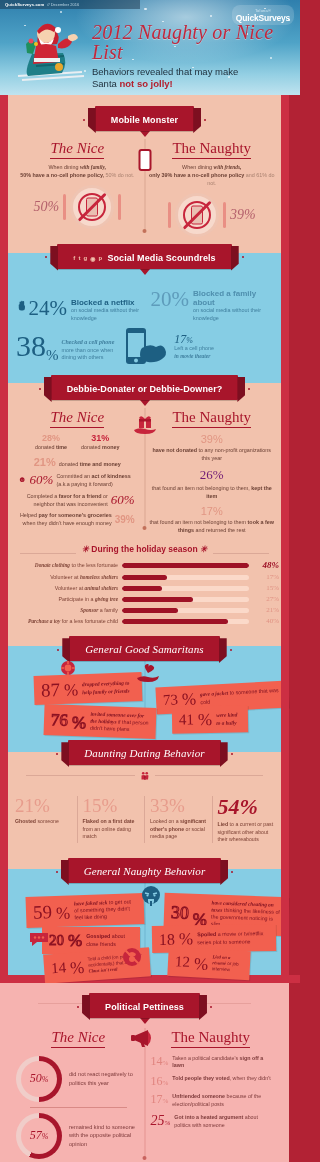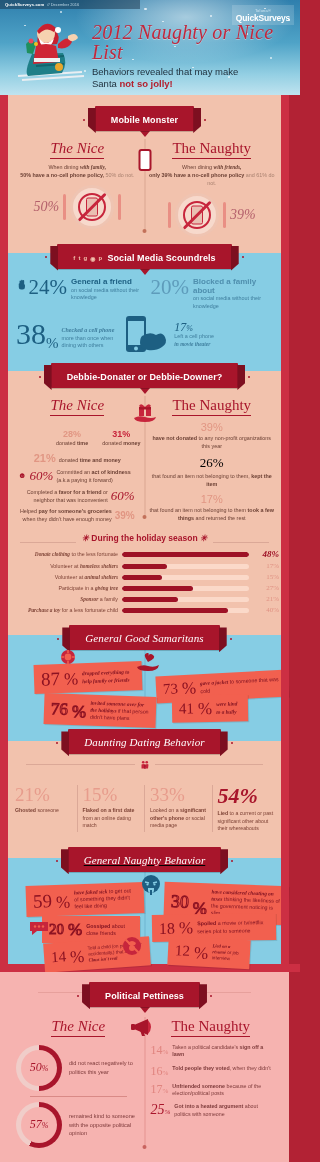--- a/index.html
+++ b/index.html
@@ -24,21 +24,21 @@
   .stars i { position:absolute; background:#fff; border-radius:50%; opacity:.75; }
   .topbar {
     position:absolute; top:0; left:0; height:9px; width:140px;
     background:rgba(20,40,60,.45);
     display:flex; align-items:center; padding-left:5px; gap:3px;
   }
   .topbar .site { font-size:4.2px; font-weight:bold; color:#fff; letter-spacing:.1px; }
   .topbar .date { font-size:4px; color:#bcd6e4; }
   .logo-box {
     position:absolute; top:5px; right:6px; width:62px; height:20px;
-    background:rgba(255,255,255,.16); border-radius:0;
+    background:rgba(255,255,255,.16); border-radius:8px;
     display:flex; flex-direction:column; align-items:center; justify-content:center;
   }
   .logo-box .l1 { font-size:4px; color:#cfe7f2; letter-spacing:.2px; }
   .logo-box .l2 { font-size:8.5px; color:#fff; font-weight:bold; letter-spacing:-.2px; }
   .hero-title {
     position:absolute; left:92px; top:22px; width:200px;
   }
   .hero-title .t1 {
     font-family:"Liberation Serif", serif; font-style:italic;
     font-size:20px; color:#c0283d; line-height:1; letter-spacing:.2px;
@@ -338,31 +338,31 @@
               <b>◉</b>
               <b>p</b>
           </span>
           <span>Social Media Scoundrels</span>
           <i class="dot l"></i>
             <i class="dot r"></i>
         </div>
         <div class="rib-tail"></div>
       </div>
 
-      <div style="display:flex;margin-top:3px;">
+      <div style="display:flex;margin-top:15px;align-items:flex-end;">
         <div style="width:50%;display:flex;gap:2px;align-items:flex-start;padding-left:8px;">
           <svg width="11" height="13" viewBox="0 0 11 13">
             <path d="M2 5 V2.2 a1 1 0 0 1 2 0 V5 V1.2 a1 1 0 0 1 2 0 V5 V1.8 a1 1 0 0 1 2 0 V6 l1 1 v3 a3 3 0 0 1 -3 3 H4 a3 3 0 0 1 -3 -3 V6.5 a1 1 0 0 1 1 -1.5z" fill="#1d5f82"></path>
           </svg>
           <div style="display:flex;align-items:flex-start;">
             <span class="bnum">24</span>
             <span class="bnum pc" style="align-self:flex-end;">%</span>
           </div>
           <div style="text-align:left;margin-left:2px;">
-            <div class="bttl">General a friend</div>
+            <div class="bttl">Blocked a netflix</div>
             <div class="btxt">on social media without their knowledge</div>
           </div>
         </div>
         <div style="width:50%;display:flex;gap:2px;align-items:flex-start;padding-left:6px;">
           <div style="display:flex;align-items:flex-start;">
             <span class="bnum lite">20</span>
             <span class="bnum lite pc" style="align-self:flex-end;">%</span>
           </div>
           <div style="text-align:left;margin-left:2px;">
             <div class="bttl lite">Blocked a family</div>
@@ -421,21 +421,21 @@
         <svg style="position:absolute;left:50%;top:6px;transform:translateX(-50%);z-index:5" width="26" height="22" viewBox="0 0 26 22">
           <rect x="7" y="6" width="12" height="8" fill="#c7253c"></rect>
           <rect x="12" y="6" width="2" height="8" fill="#f2c2ad"></rect>
           <rect x="7" y="5" width="12" height="2.5" fill="#a8152b"></rect>
           <path d="M13 5 q-4 -5 -6 -1 q1 2 6 1z M13 5 q4 -5 6 -1 q-1 2 -6 1z" fill="#c7253c"></path>
           <path d="M2 16 q5 -3 11 -1 q6 2 11 0 q-1 5 -11 5 q-10 0 -11 -4z" fill="#c7253c"></path>
         </svg>
 
         <div class="col">
           <div class="hdr-script nice">The Nice</div>
-          <div style="display:flex;justify-content:flex-end;gap:14px;margin-top:13px;">
+          <div style="display:flex;justify-content:center;gap:14px;margin-top:5px;">
             <div>
               <div style="font-size:9px;color:#e19683;font-weight:bold;">28%</div>
               <div class="sub" style="margin-top:0"><span>donated </span><b>time</b></div>
             </div>
             <div>
               <div style="font-size:9px;color:#c7253c;font-weight:bold;">31%</div>
               <div class="sub" style="margin-top:0"><span>donated </span><b>money</b></div>
             </div>
           </div>
           <div style="display:flex;justify-content:center;align-items:baseline;gap:3px;margin-top:5px;">
@@ -457,21 +457,21 @@
           </div>
         </div>
 
         <div class="col">
           <div class="hdr-script">The Naughty</div>
           <div style="margin-top:5px;">
             <div style="font-size:11px;color:#e19683;">39%</div>
             <div class="sub" style="margin-top:1px"><b>have not donated</b><span> to any non-profit organizations this year</span></div>
           </div>
           <div style="margin-top:5px;">
-            <div style="font-family:'Liberation Serif',serif;font-size:13px;color:#000000;">26%</div>
+            <div style="font-family:'Liberation Serif',serif;font-size:13px;color:#701a75;">26%</div>
             <div class="sub" style="margin-top:1px"><span>that found an item not belonging to them, </span><b>kept the item</b></div>
           </div>
           <div style="margin-top:5px;">
             <div style="font-size:11px;color:#e19683;">17%</div>
             <div class="sub" style="margin-top:1px"><span>that found an item not belonging to them </span><b>took a few things</b><span> and returned the rest</span></div>
           </div>
         </div>
       </div>
 
       <div class="hsea-wrap" style="margin-top:10px;">
@@ -615,21 +615,21 @@
             <div class="dnum hi">54%</div>
             <div class="dtx"><b>Lied</b><span> to a current or past significant other about their whereabouts</span></div>
           </div>
         </div>
     </div>
   </div>
 
   <div class="band blue" style="height:122px;">
     <div class="side-l"></div>
     <div class="side-r"></div>
-    <div class="inner" style="padding:0;height:100%;position:relative;text-decoration:underline;">
+    <div class="inner" style="padding:0;height:100%;position:relative;">
       <div style="background:#f2c2ad;height:16px;"></div>
       <div style="margin-top:-11px;">
         <div class="ribbon script">
           <span>General Naughty Behavior</span>
           <i class="dot l"></i>
             <i class="dot r"></i>
         </div>
       </div>
       <div class="divider blue" style="top:30px;bottom:6px;"></div>
 

